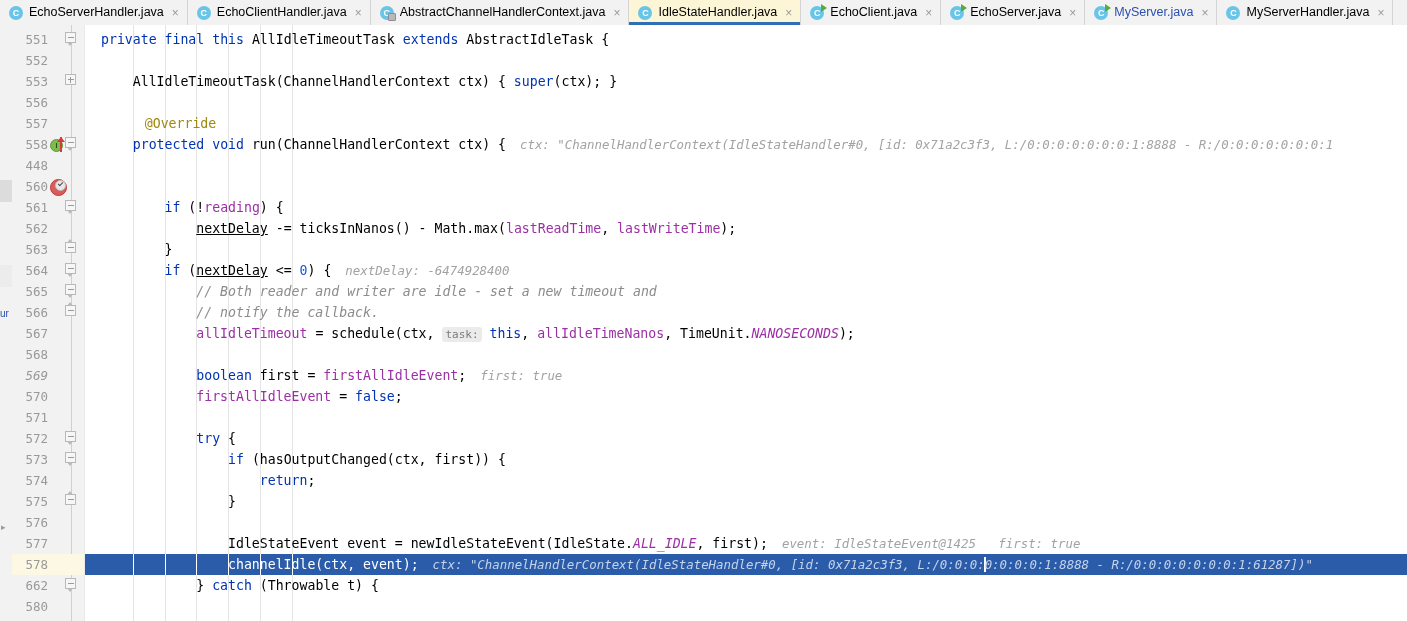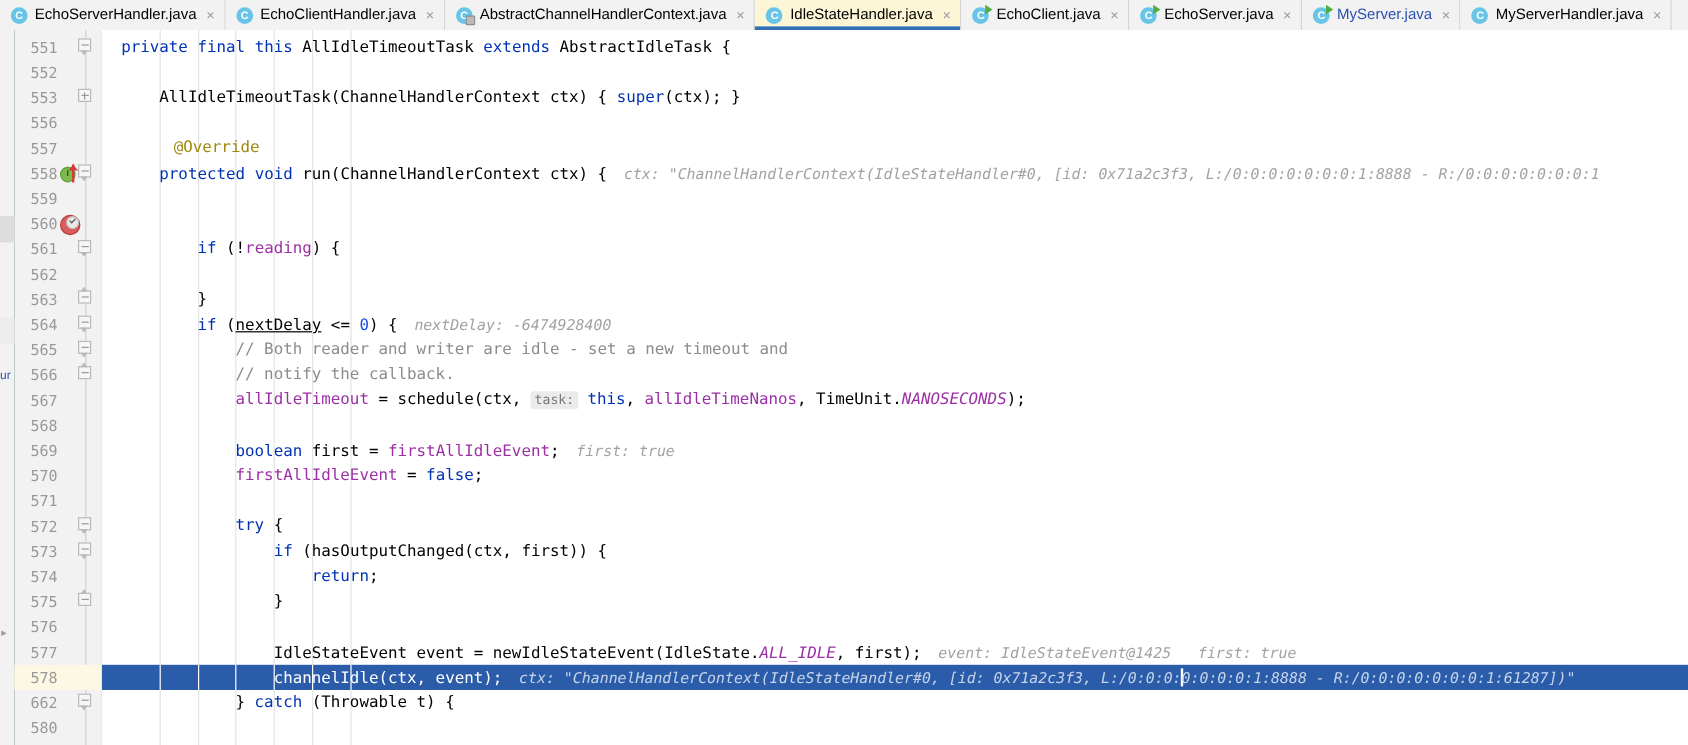--- a/index.html
+++ b/index.html
@@ -147,21 +147,21 @@
   .row.sel{background:#2a5caa;}
   .row.sel *{color:#ffffff !important;}
   .row.sel .hint{color:#c6d4ea !important;font-style:italic;}
 
   .code{position:relative;display:inline-block;padding-left:16px;}
 
   
   .kw{color:#0033b3;}
   .fld{color:#9c2fa5;}
   .stat{color:#9c2fa5;font-style:italic;}
-  .cmt{color:#8c8c8c;}
+  .cmt{color:#8c8c8c;font-style:italic;}
   .ann{color:#9e880d;padding-left:12px;}
   .num{color:#1750eb;}
   .und{text-decoration:underline;}
   .hint{color:#a2a2a2;font-style:italic;font-size:12.4px;}
   .phint{
     background:#ebebeb;color:#7a7a7a;font-style:normal;font-size:11px;
     border-radius:3px;padding:1px 3px;
   }
 
   
@@ -281,21 +281,21 @@
           <span class="arrowhead"></span>
           <span class="arrow"></span>
         </span>
         <span class="fold">
           <span class="box"></span>
           <span class="h"></span>
           <span class="tipdn"></span>
         </span>
       </div>
       <div class="lnrow" style="top: 130px;">
-        <span class="num">559</span>
+        <span class="num">448</span>
       </div>
       <div class="lnrow" style="top: 151px;">
         <span class="num">560</span>
         <span class="bpmark">
           <span class="dot"></span>
           <span class="chk"></span>
         </span>
       </div>
       <div class="lnrow" style="top: 172px;">
         <span class="num">561</span>
@@ -339,21 +339,21 @@
           <span class="h"></span>
           <span class="tipup"></span>
         </span>
       </div>
       <div class="lnrow" style="top: 298px;">
         <span class="num">567</span>
       </div>
       <div class="lnrow" style="top: 319px;">
         <span class="num">568</span>
       </div>
-      <div class="lnrow" style="top: 340px;">
+      <div class="lnrow" style="top: 340px; font-style: italic;">
         <span class="num">569</span>
       </div>
       <div class="lnrow" style="top: 361px;">
         <span class="num">570</span>
       </div>
       <div class="lnrow" style="top: 382px;">
         <span class="num">571</span>
       </div>
       <div class="lnrow" style="top: 403px;">
         <span class="num">572</span>
@@ -412,20 +412,21 @@
       <div class="guide" style="left: 175px;"></div>
       <div class="guide" style="left: 206.8px;"></div>
       <div class="row" style="top: 4px;"><span class="code"><span class="kw">private</span> <span class="kw">final</span> <span class="kw">this</span> AllIdleTimeoutTask <span class="kw">extends</span> AbstractIdleTask {</span></div>
       <div class="row" style="top: 25px;"><span class="code"></span></div>
       <div class="row" style="top: 46px;"><span class="code">    AllIdleTimeoutTask(ChannelHandlerContext ctx) { <span class="kw">super</span>(ctx); }</span></div>
       <div class="row" style="top: 67px;"><span class="code"></span></div>
       <div class="row" style="top: 88px;"><span class="code">    <span class="ann">@Override</span></span></div>
       <div class="row" style="top: 109px;"><span class="code">    <span class="kw">protected</span> <span class="kw">void</span> run(ChannelHandlerContext ctx) {</span><span class="hint" style="margin-left:14px">ctx: "ChannelHandlerContext(IdleStateHandler#0, [id: 0x71a2c3f3, L:/0:0:0:0:0:0:0:1:8888 - R:/0:0:0:0:0:0:0:1</span></div>
       <div class="row" style="top: 130px;"><span class="code"></span></div>
       <div class="row" style="top: 172px;"><span class="code">        <span class="kw">if</span> (!<span class="fld">reading</span>) {</span></div>
+      <div class="row" style="top: 193px;"><span class="code">            <span class="und">nextDelay</span> -= ticksInNanos() - Math.max(<span class="fld">lastReadTime</span>, <span class="fld">lastWriteTime</span>);</span></div>
       <div class="row" style="top: 214px;"><span class="code">        }</span></div>
       <div class="row" style="top: 235px;"><span class="code">        <span class="kw">if</span> (<span class="und">nextDelay</span> &lt;= <span class="num">0</span>) {</span><span class="hint" style="margin-left:14px">nextDelay: -6474928400</span></div>
       <div class="row" style="top: 256px;"><span class="code">            <span class="cmt">// Both reader and writer are idle - set a new timeout and</span></span></div>
       <div class="row" style="top: 277px;"><span class="code">            <span class="cmt">// notify the callback.</span></span></div>
       <div class="row" style="top: 298px;"><span class="code">            <span class="fld">allIdleTimeout</span> = schedule(ctx, <span class="phint">task:</span> <span class="kw">this</span>, <span class="fld">allIdleTimeNanos</span>, TimeUnit.<span class="stat">NANOSECONDS</span>);</span></div>
       <div class="row" style="top: 319px;"><span class="code"></span></div>
       <div class="row" style="top: 340px;"><span class="code">            <span class="kw">boolean</span> first = <span class="fld">firstAllIdleEvent</span>;</span><span class="hint" style="margin-left:14px">first: true</span></div>
       <div class="row" style="top: 361px;"><span class="code">            <span class="fld">firstAllIdleEvent</span> = <span class="kw">false</span>;</span></div>
       <div class="row" style="top: 382px;"><span class="code"></span></div>
       <div class="row" style="top: 403px;"><span class="code">            <span class="kw">try</span> {</span></div>

